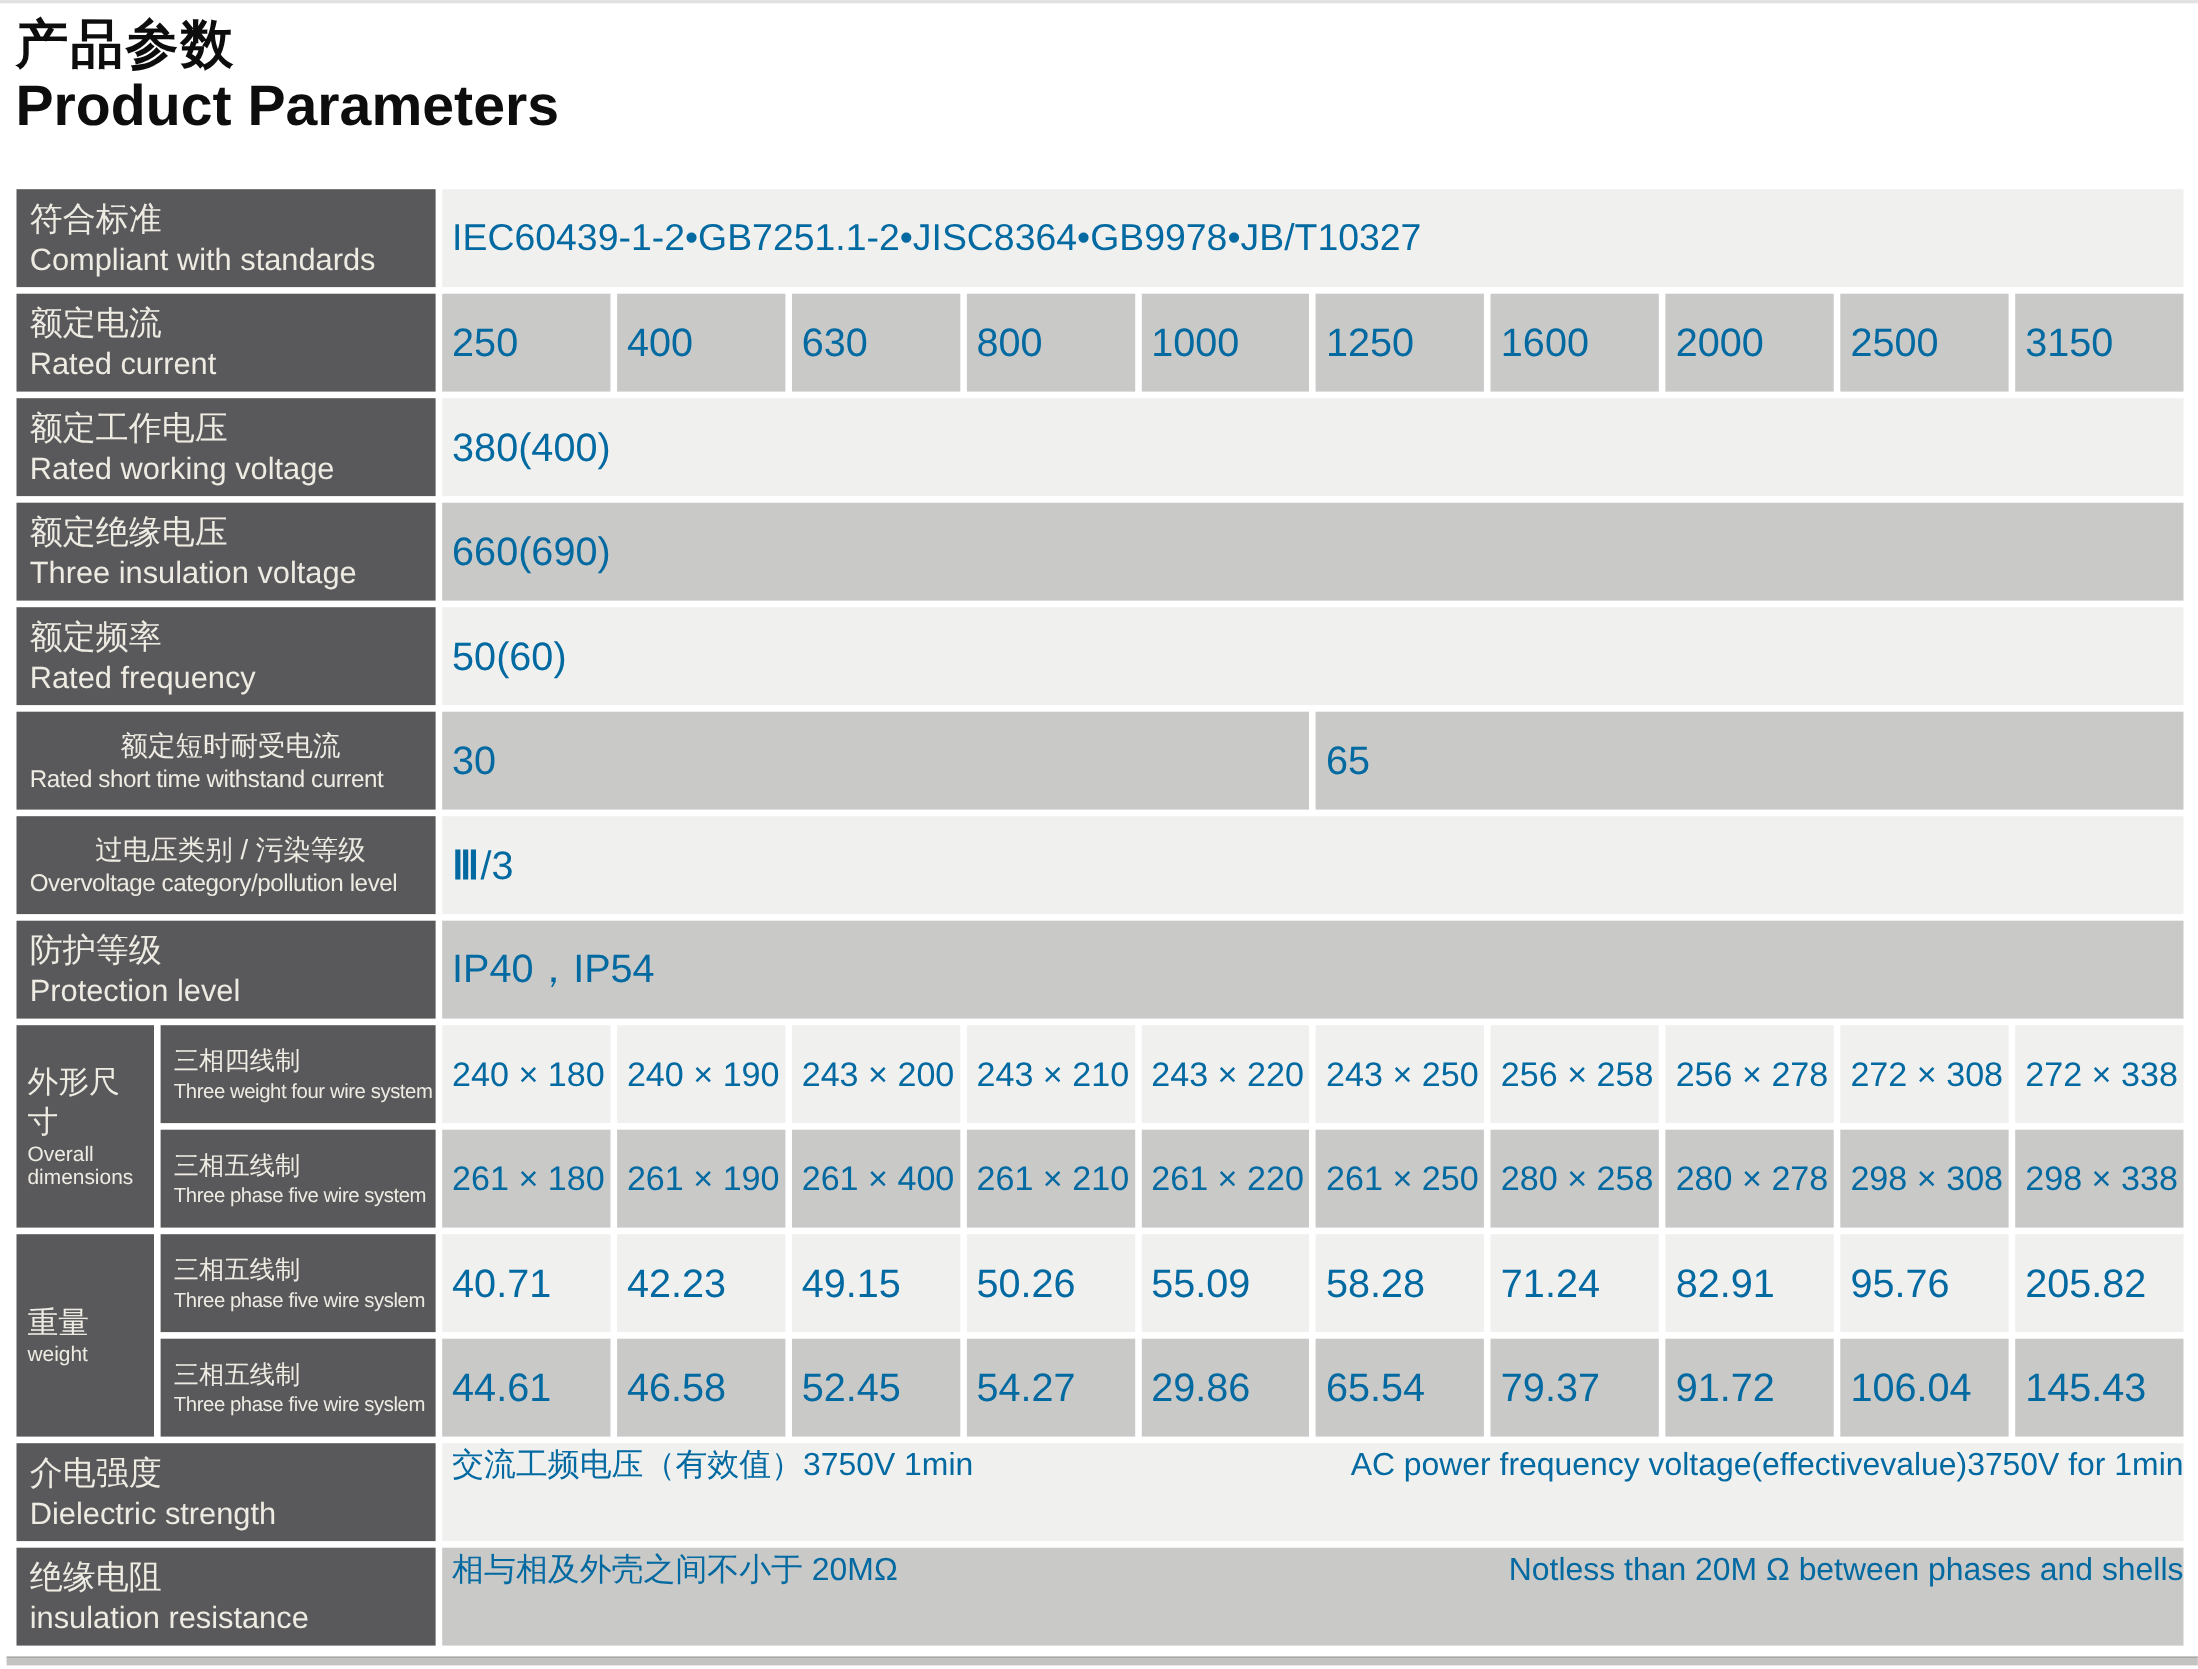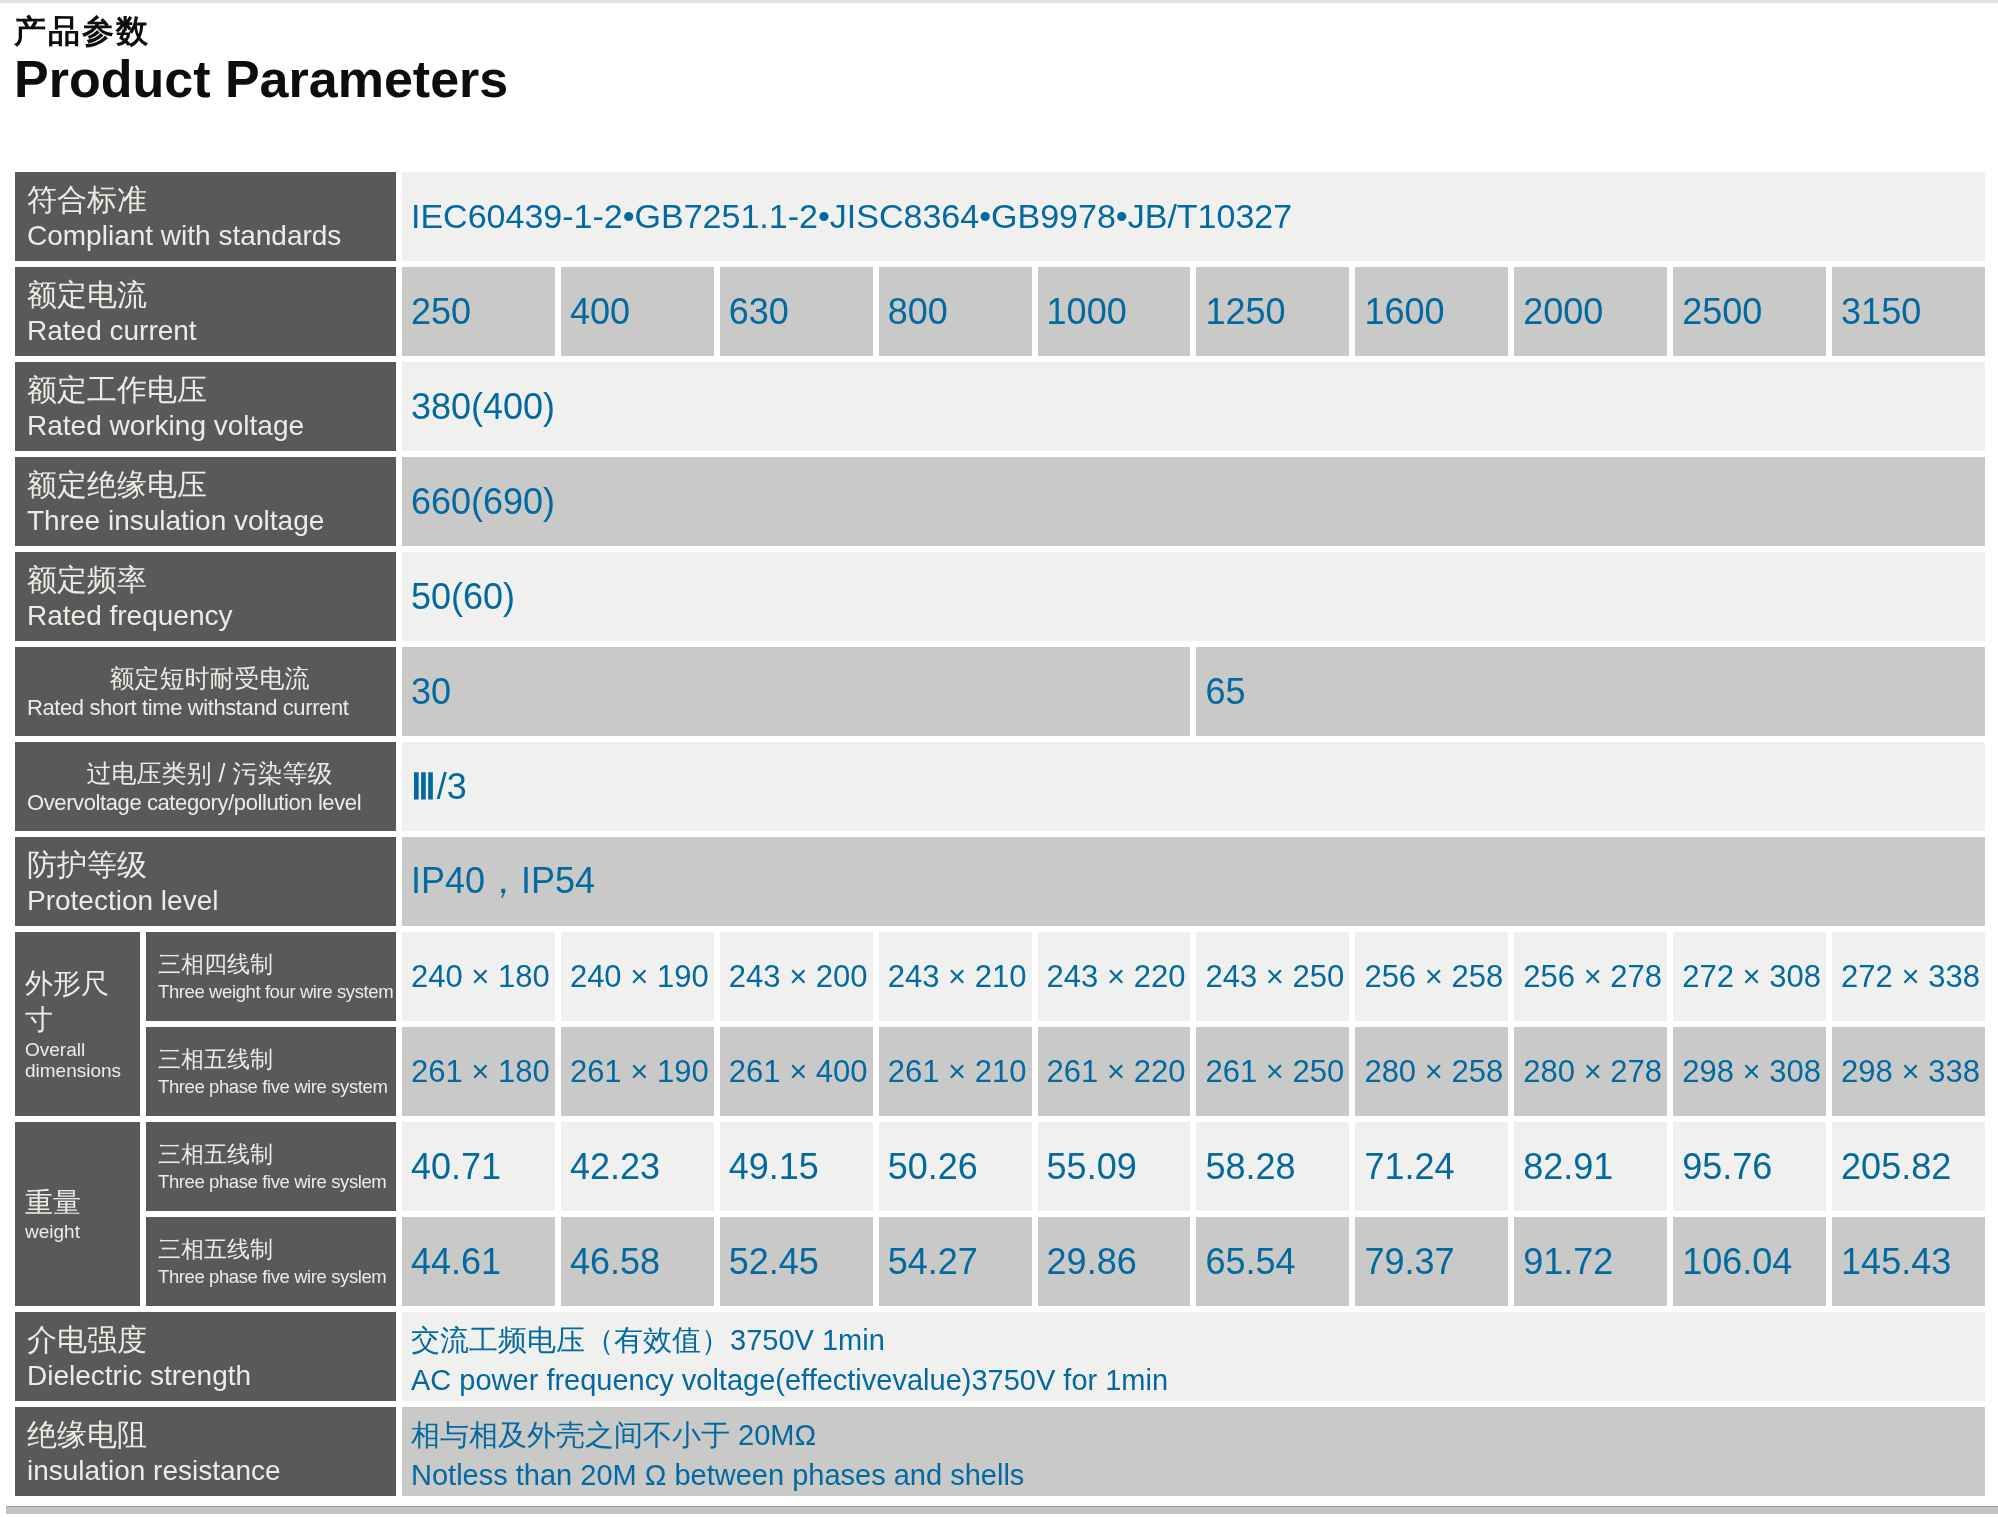--- a/index.html
+++ b/index.html
@@ -2,21 +2,21 @@
 <html><head>
 <meta charset="utf-8">
 <style>
   html,body{margin:0;padding:0;}
   body{
     width:1998px;height:1517px;position:relative;background:#ffffff;
     font-family:"Liberation Sans", sans-serif;overflow:hidden;
   }
   .top-edge{position:absolute;left:0;top:0;width:1998px;height:3px;background:#e2e2e2;}
   .page-title{position:absolute;left:14px;top:14px;color:#0d0d0d;}
-  .t-zh{font-size:32px;font-weight:700;line-height:1.12;letter-spacing:2px;}
+  .t-zh{font-size:48px;font-weight:700;line-height:1.12;letter-spacing:2px;}
   .t-en{font-size:52px;font-weight:700;line-height:1.12;}
 
   .tbl{
     position:absolute;left:15px;top:172px;width:1970px;
     display:grid;
     grid-template-columns:125px 250px repeat(10, 1fr);
     grid-auto-rows:89px;
     gap:6px;
   }
   .lbl{
@@ -36,21 +36,21 @@
 
   .cell{
     display:flex;align-items:center;
     padding-left:9px;box-sizing:border-box;
     color:#0369a1;font-size:36px;
   }
   .light{background:#f0f0ef;}
   .grey{background:#c9c9c8;}
   .std{font-size:34px;}
   .dim{font-size:31px;}
-  .two{flex-direction:column;align-items:flex-start;justify-content:flex-end;font-size:29px;line-height:1.4;}
+  .two{flex-direction:row;align-items:flex-start;justify-content:space-between;font-size:29px;line-height:1.4;}
   .numeral{font-weight:800;letter-spacing:1px;}
   .bottom-strip{
     position:absolute;left:6px;top:1506px;width:1992px;height:8px;
     background:#c3c3c2;border-top:1px solid #9d9d9d;box-sizing:border-box;
   }
 </style>
 </head>
 <body>
 
 <div class="top-edge"></div>

